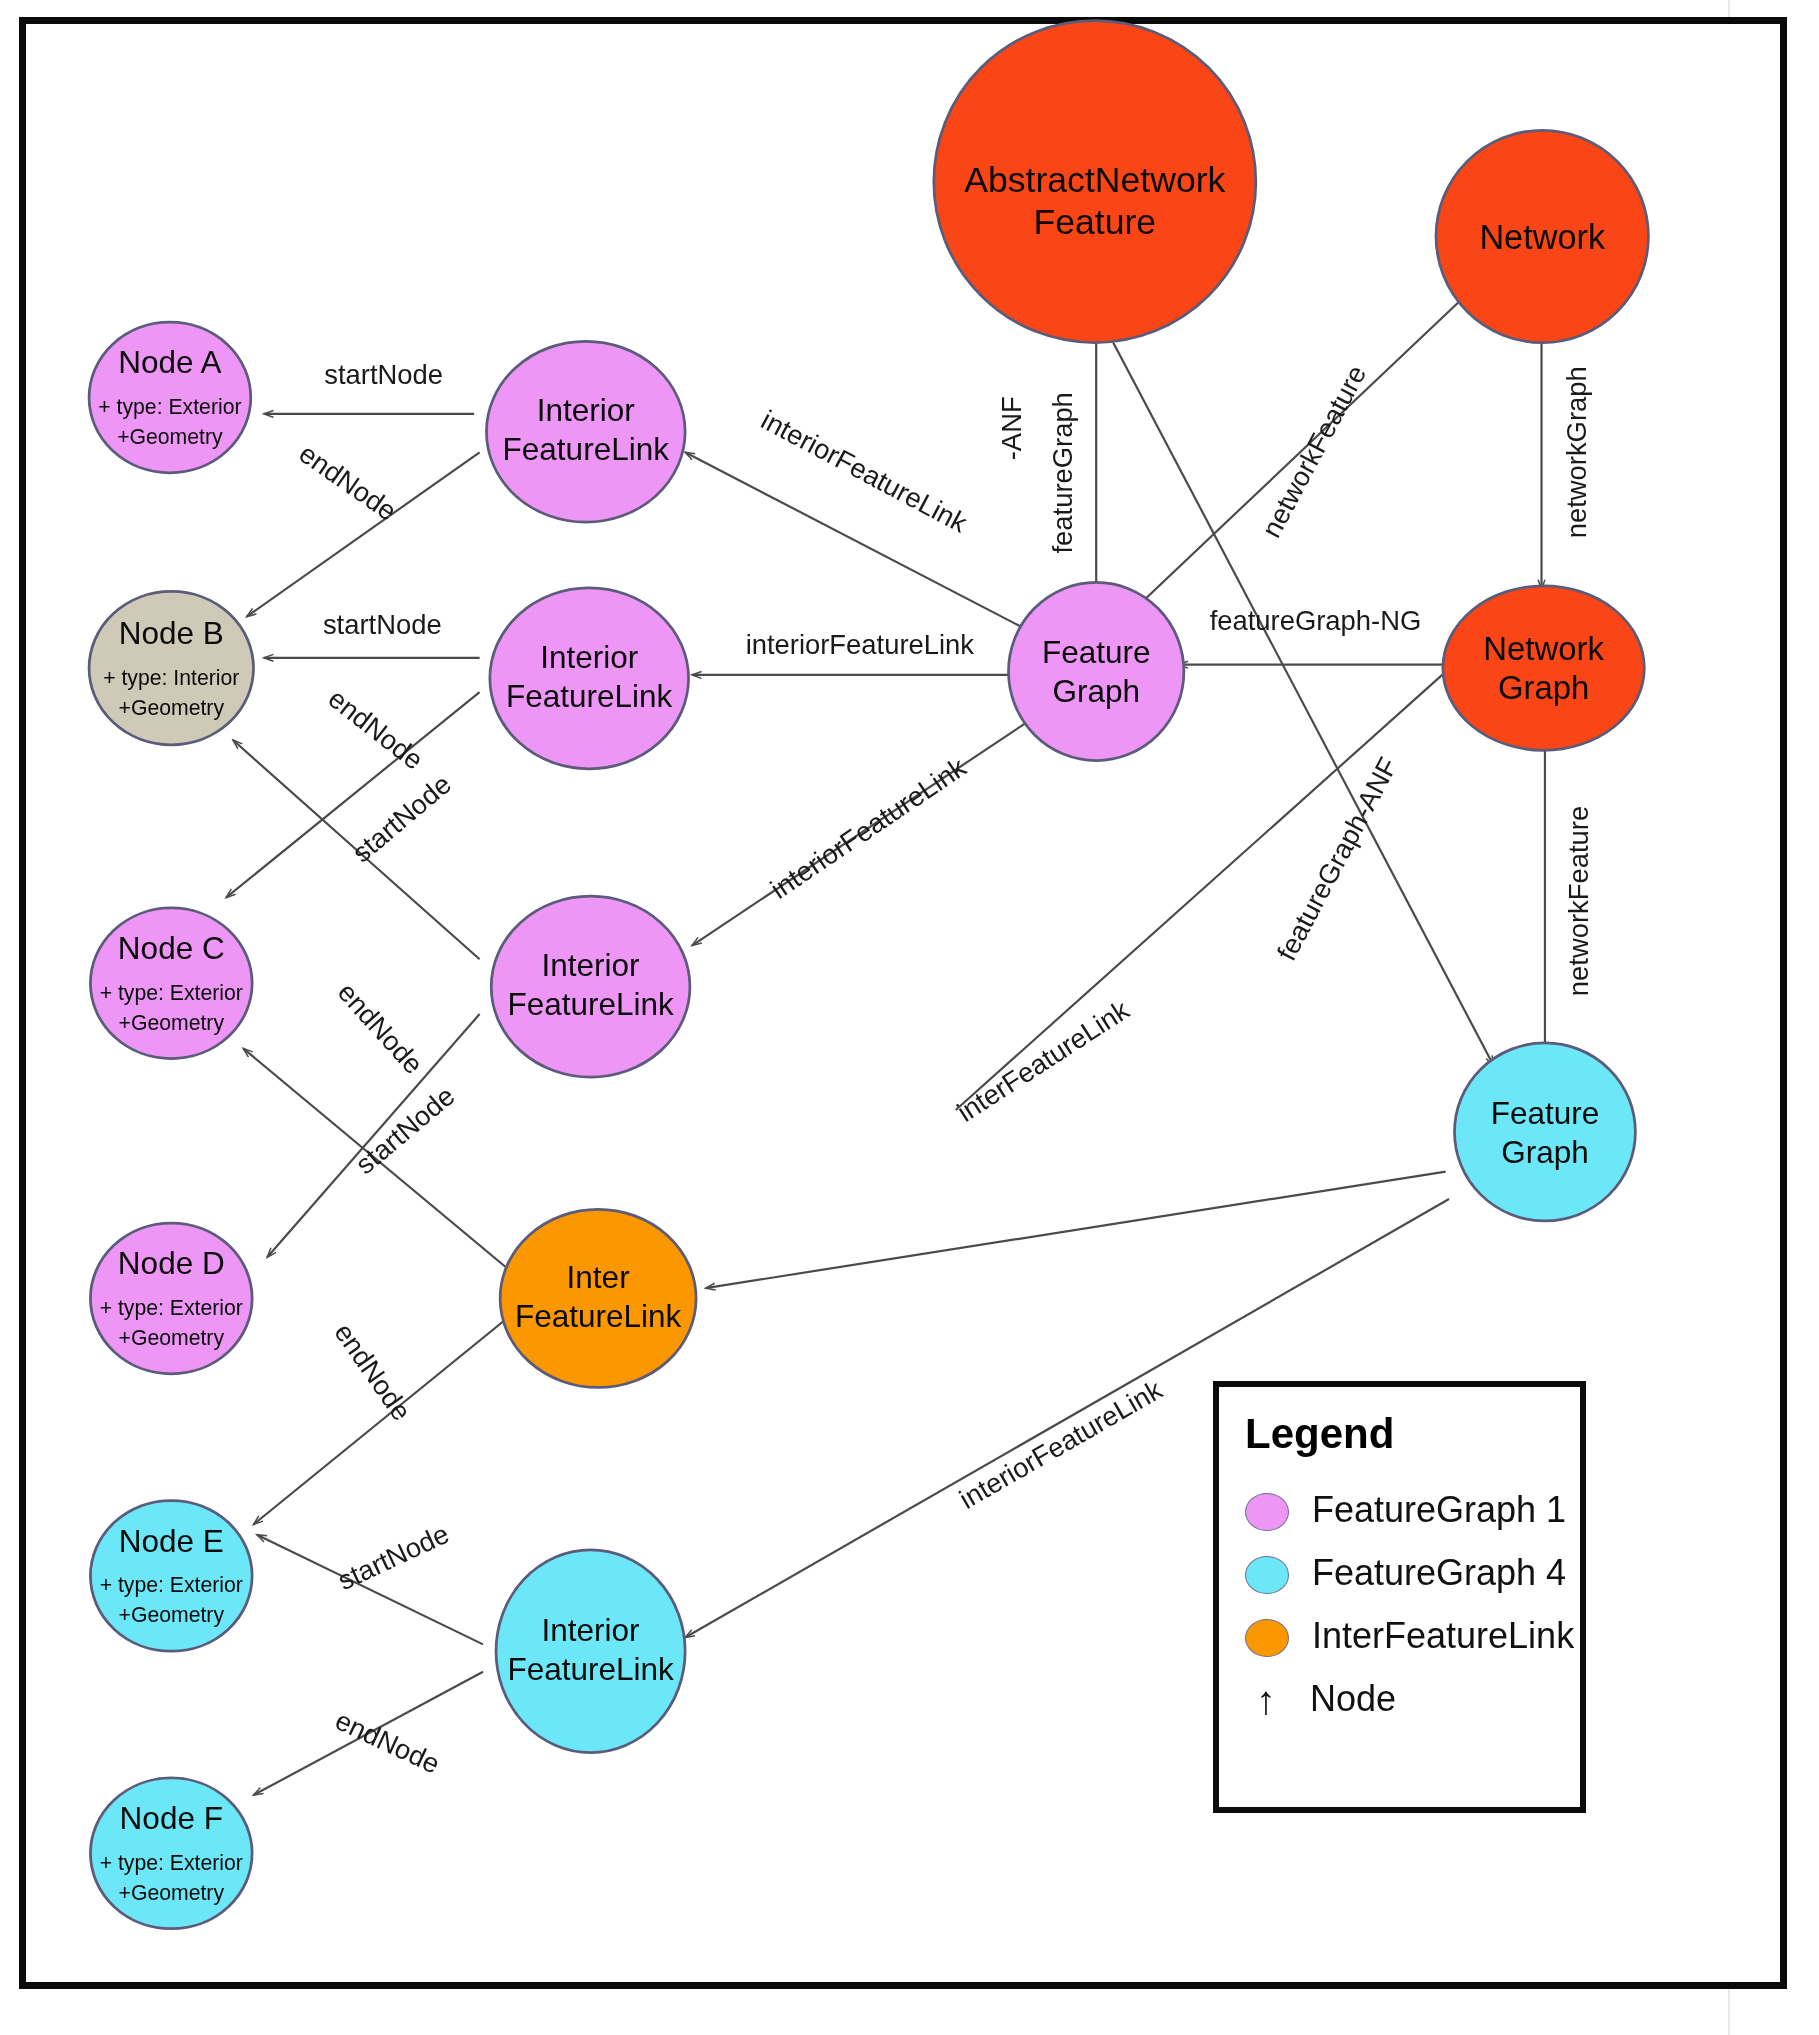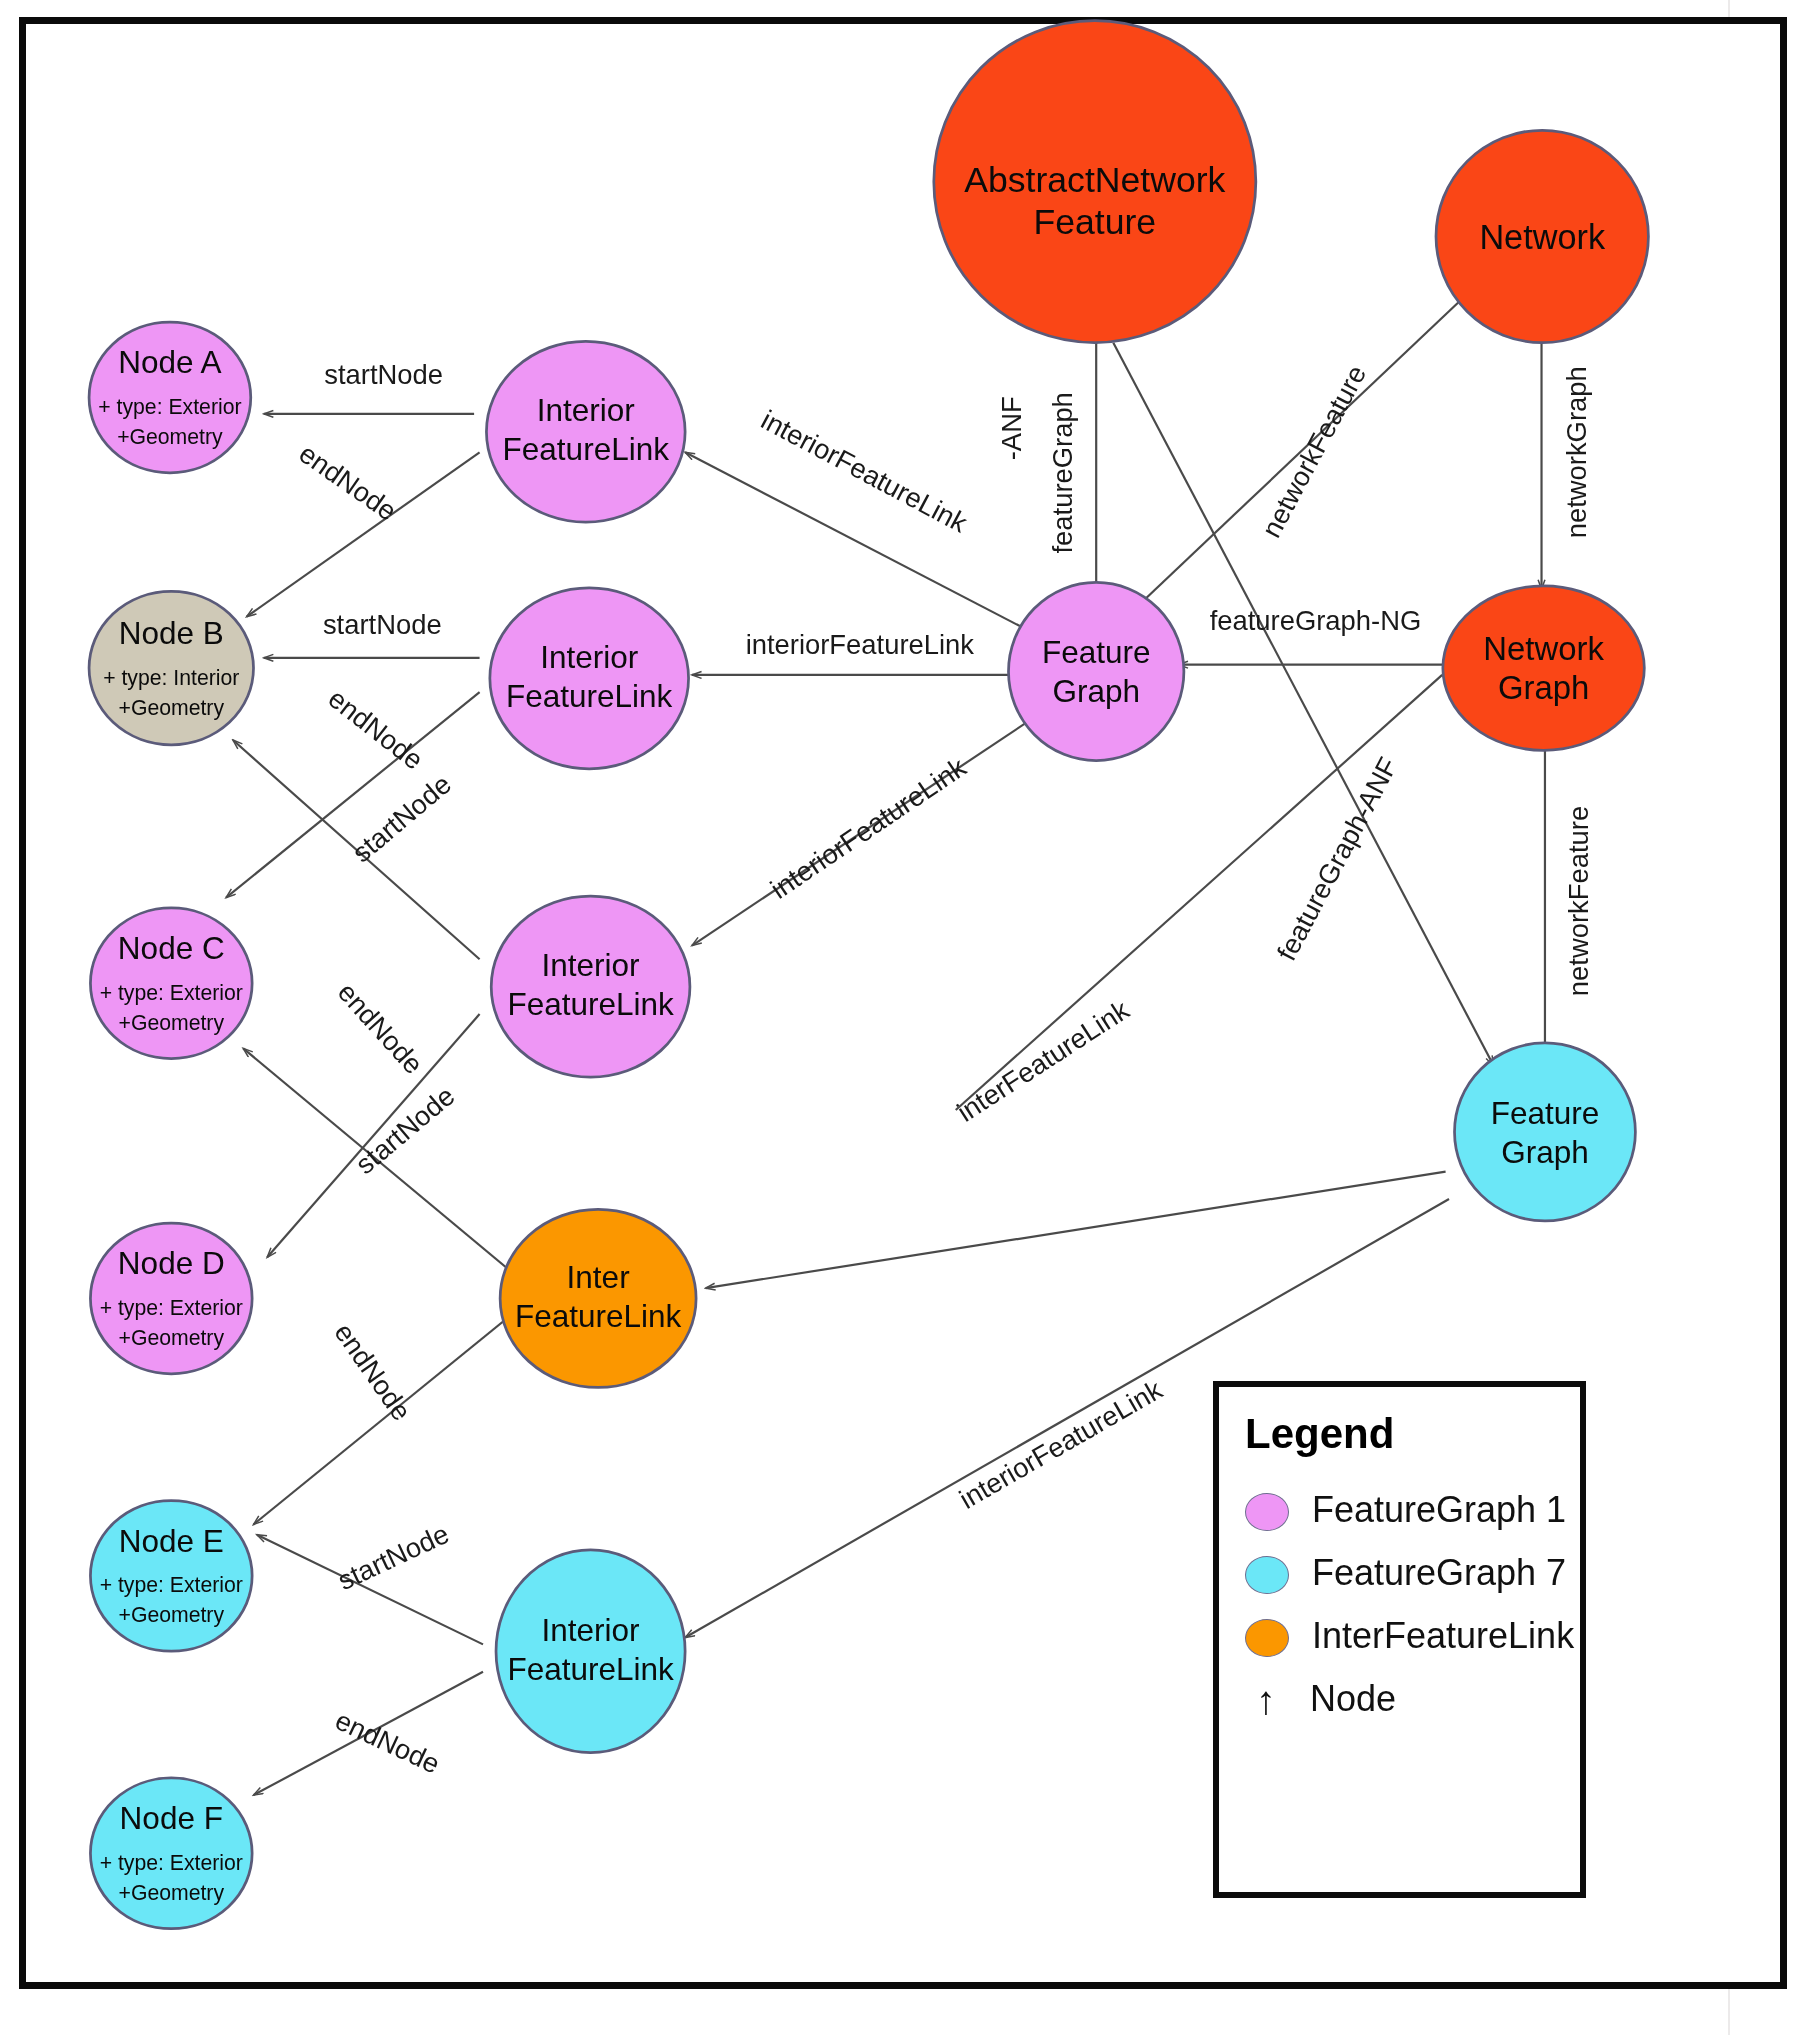--- a/index.html
+++ b/index.html
@@ -212,31 +212,31 @@
       <text class="edgelabel" x="1964" y="1260" text-anchor="middle" transform="rotate(-62 1964 1260)">featureGraph-ANF</text>
 
       <text class="edgelabel" x="1930" y="665" text-anchor="middle" transform="rotate(-62 1930 665)">networkFeature</text>
       <text class="edgelabel" x="2315" y="660" text-anchor="middle" transform="rotate(-90 2315 660)">networkGraph</text>
 
       <text class="edgelabel" x="1920" y="920" text-anchor="middle">featureGraph-NG</text>
       <text class="edgelabel" x="2318" y="1315" text-anchor="middle" transform="rotate(-90 2318 1315)">networkFeature</text>
     </g>
   </svg>
 
-  <div class="legend-box" style="left:1213px;top:1381px;width:373px;height:517px;">
+  <div class="legend-box" style="left:1213px;top:1381px;width:373px;height:432px;">
     <div class="legend-title" style="margin:23px 0 9.6px 26px;">Legend</div>
 
     <div class="legend-row">
       <div class="legend-swatch" style="background:#EE96F5;"></div>
       <div class="legend-text">FeatureGraph 1</div>
     </div>
 
     <div class="legend-row">
       <div class="legend-swatch" style="background:#6BE7F7;"></div>
-      <div class="legend-text">FeatureGraph 7</div>
+      <div class="legend-text">FeatureGraph 4</div>
     </div>
 
     <div class="legend-row">
       <div class="legend-swatch" style="background:#FB9700;"></div>
       <div class="legend-text">InterFeatureLink</div>
     </div>
 
 
 
     <div class="legend-row">

